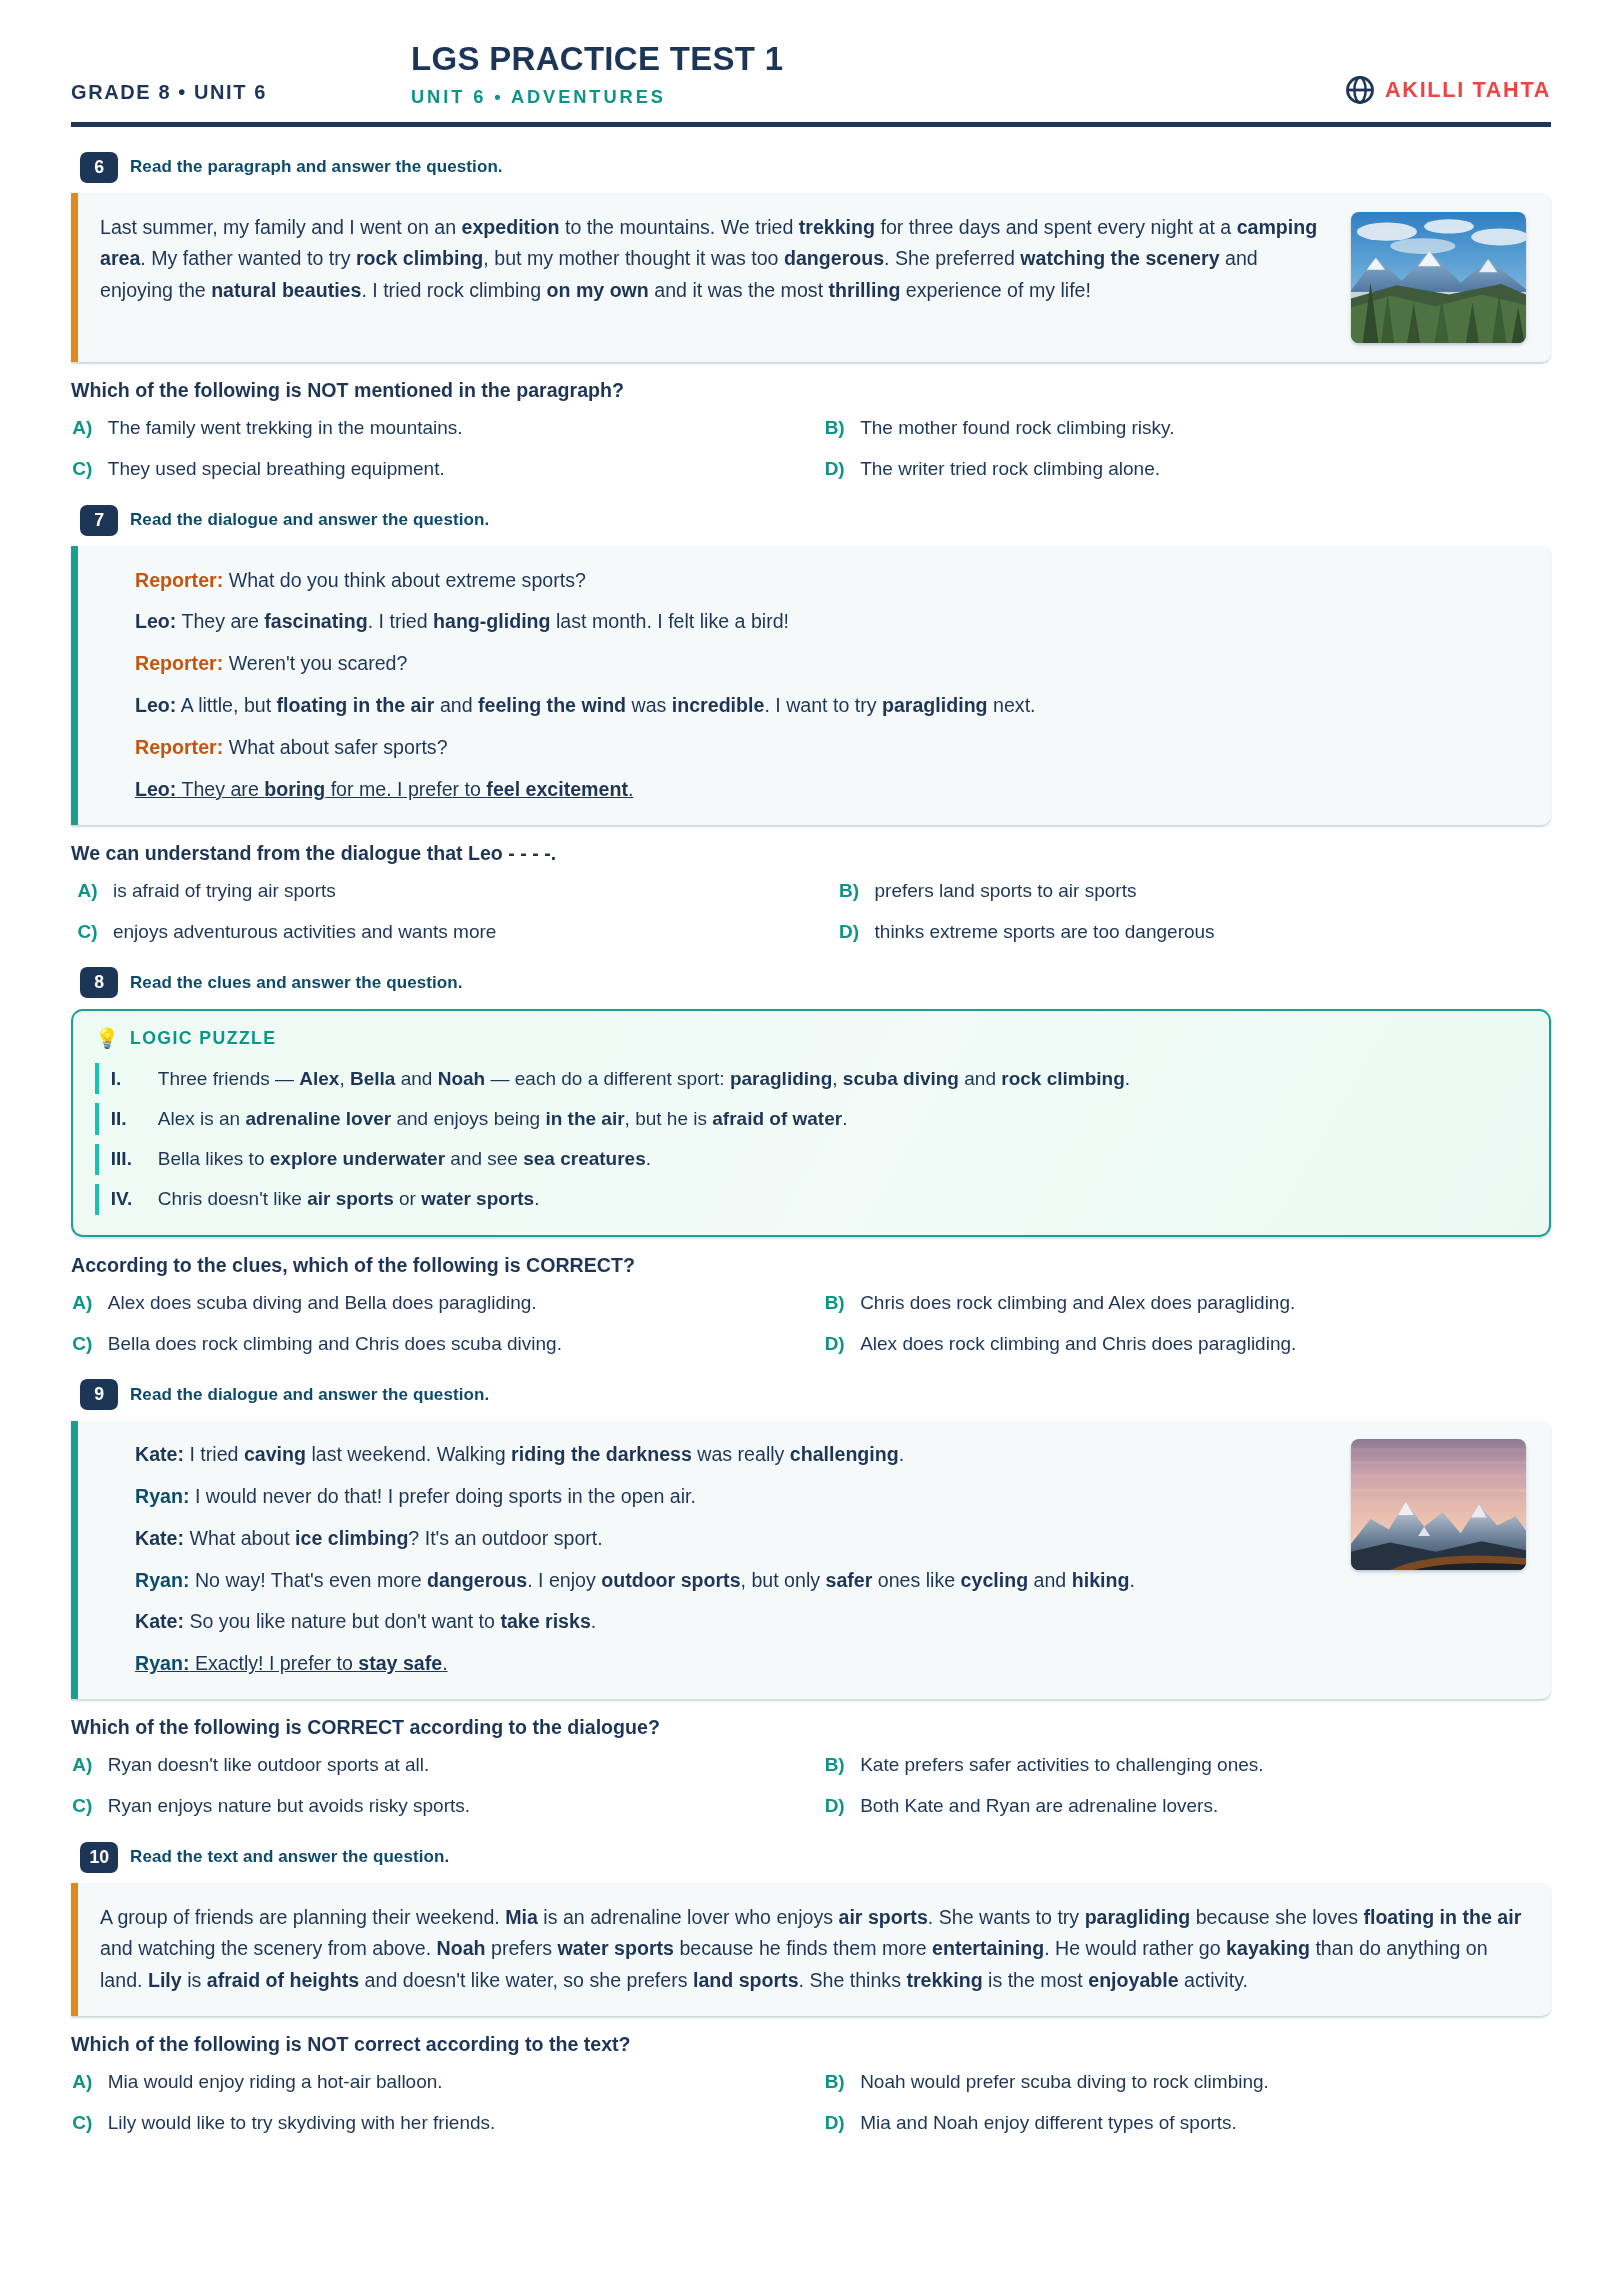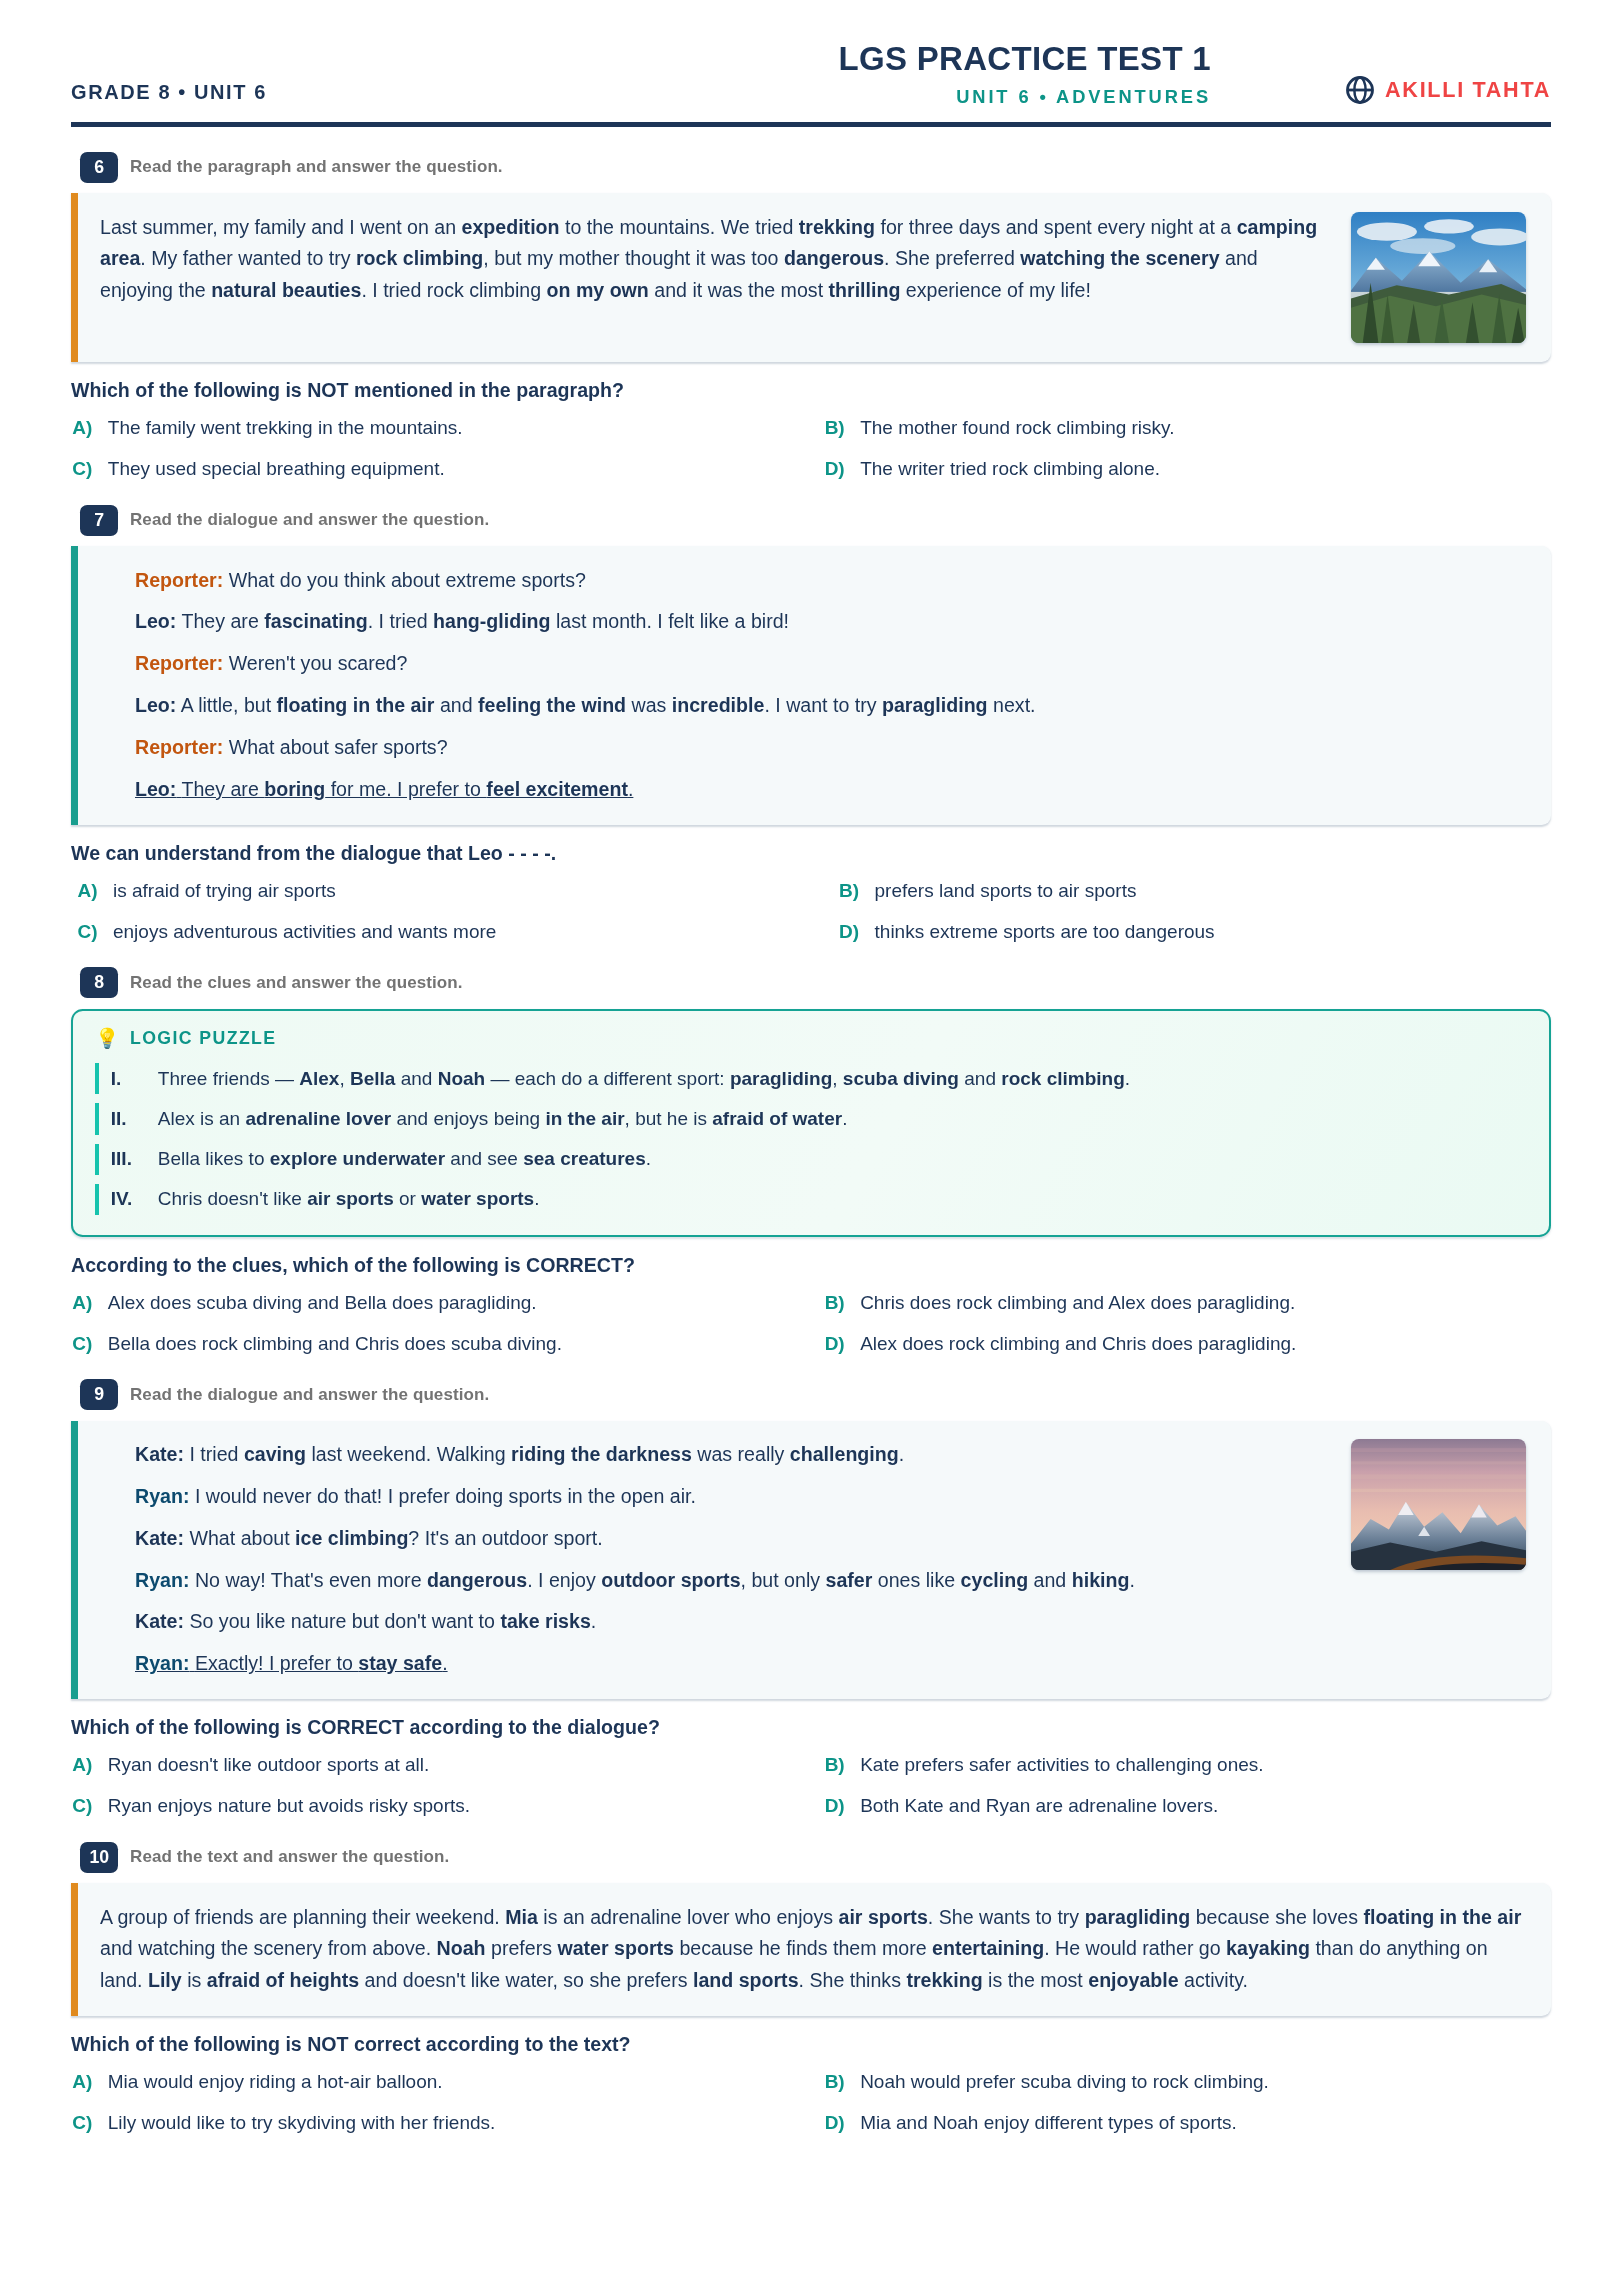--- a/index.html
+++ b/index.html
@@ -37,21 +37,21 @@
     letter-spacing: 1.6px;
     color: #1d3557;
     white-space: nowrap;
     padding-bottom: 3.9px;
     flex: 0 0 auto;
     width: 340px;
   }
 
   .header-center {
     flex: 1 1 auto;
-    text-align: right;
+    text-align: left;
     margin-top: -22px;
   }
 
   .header-title {
     font-size: 33px;
     font-weight: 700;
     letter-spacing: 0.3px;
     color: #1d3557;
     line-height: 1.15;
   }
@@ -112,21 +112,21 @@
     display: flex;
     align-items: center;
     justify-content: center;
     padding: 0 9.2px;
     flex: 0 0 auto;
   }
 
   .q-instruction {
     font-size: 17px;
     font-weight: 700;
-    color: #737373;
+    color: #0c4a6e;
     letter-spacing: 0.1px;
   }
 
   
   .passage {
     background: #f5f9fa;
     border-left: 7.2px solid #e08a1e;
     border-radius: 0 9.2px 9.2px 0;
     box-shadow: 0 1.3px 2px rgba(120,140,160,0.35);
     padding: 18.3px 25px 19.6px 22px;

